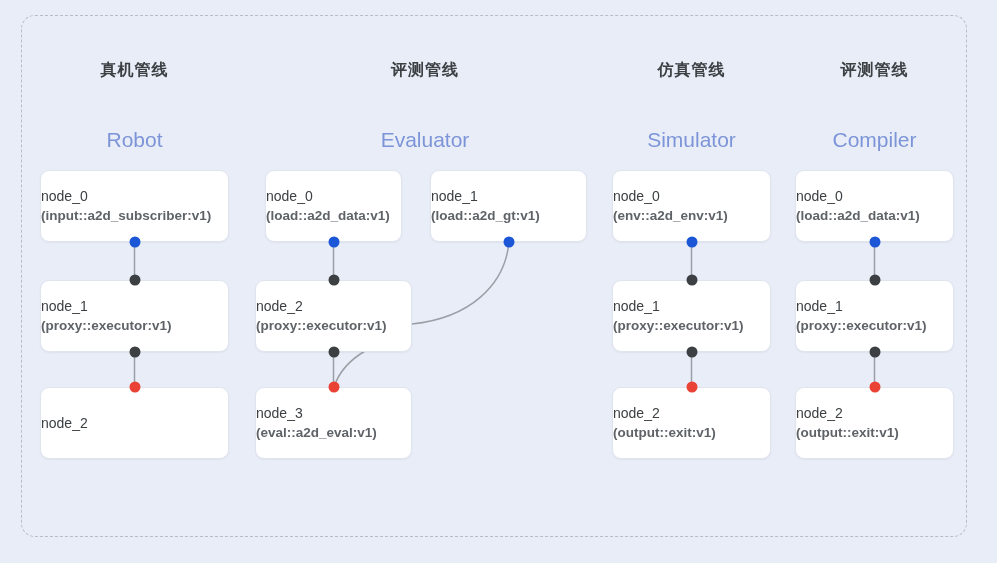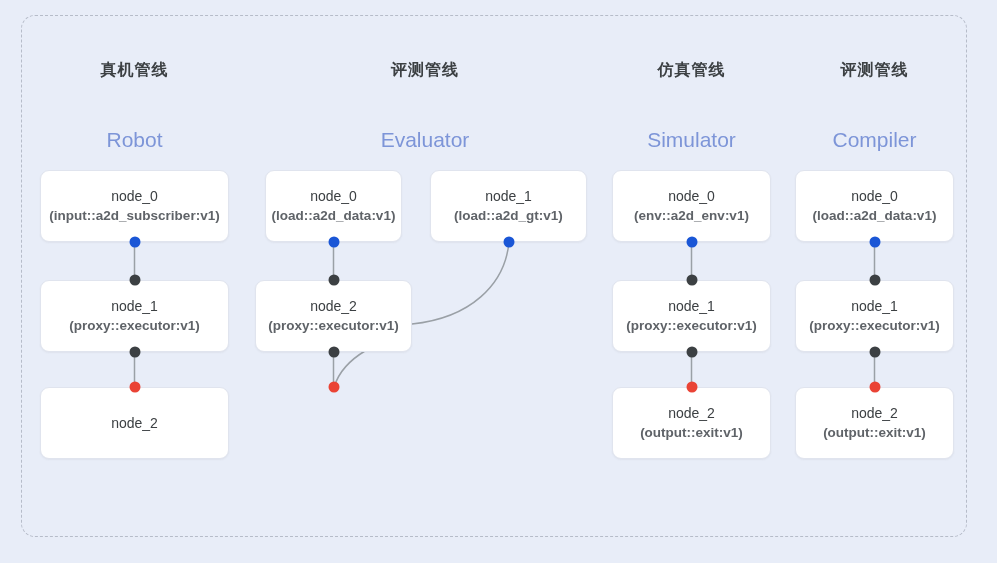--- a/index.html
+++ b/index.html
@@ -67,21 +67,20 @@
   
   .node-box {
     position: absolute;
     box-sizing: border-box;
     background: #ffffff;
     border: 1px solid #e0e4ee;
     border-radius: 9px;
     box-shadow: 0 1px 2px rgba(60,64,67,0.06);
     display: flex;
     flex-direction: column;
-    align-items: center;
     justify-content: center;
     height: 72px;
   }
   .node-title {
     font-size: 14px;
     color: #3c4043;
     line-height: 20px;
     white-space: nowrap;
   }
   .node-sub {
@@ -172,20 +171,24 @@
   </div>
   <div class="dot dot-blue" style="left:509px; top:242px;"></div>
 
   <div class="node-box" style="left:255px; top:280px; width:157px;">
     <div class="node-title">node_2</div>
     <div class="node-sub">(proxy::executor:v1)</div>
   </div>
   <div class="dot dot-black" style="left:333.5px; top:280px;"></div>
   <div class="dot dot-black" style="left:333.5px; top:352px;"></div>
 
+  <div class="node-box" style="left:255px; top:387px; width:157px;">
+    <div class="node-title">node_3</div>
+    <div class="node-sub">(eval::a2d_eval:v1)</div>
+  </div>
   <div class="dot dot-red" style="left:333.5px; top:387px;"></div>
 
   <div class="column" style="left:612px; width:159px;">
     <div class="col-title">仿真管线</div>
     <div class="col-subtitle">Simulator</div>
   </div>
 
   <div class="node-box" style="left:612px; top:170px; width:159px;">
     <div class="node-title">node_0</div>
     <div class="node-sub">(env::a2d_env:v1)</div>

